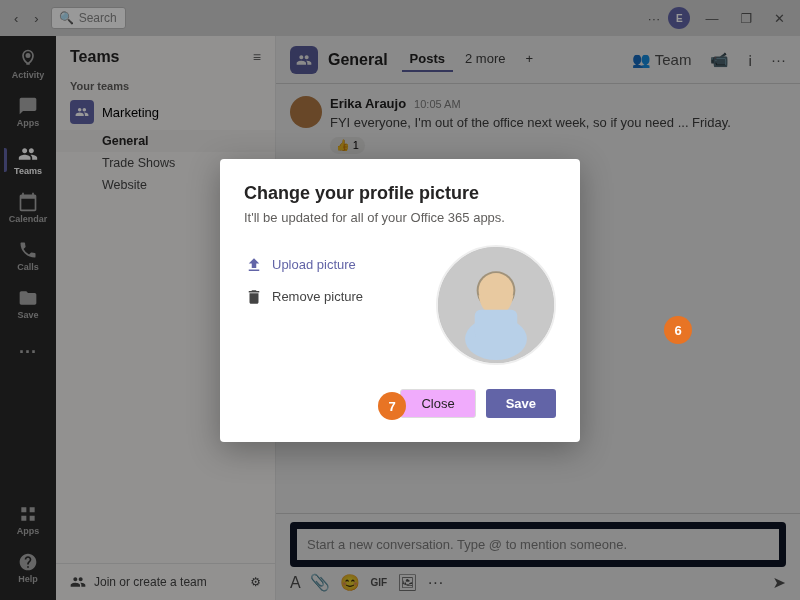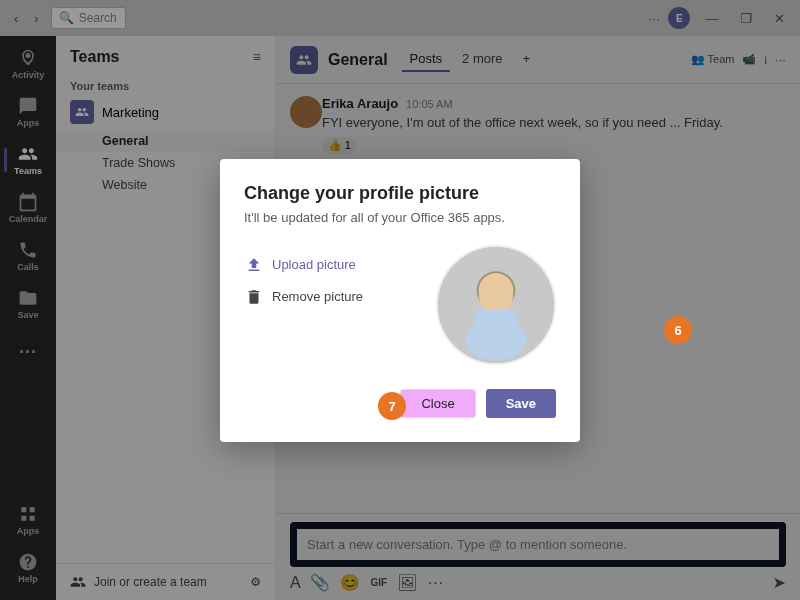--- a/index.html
+++ b/index.html
@@ -120,26 +120,26 @@
       width: 28px; height: 28px; background: #6264a7; border-radius: 6px;
       display: flex; align-items: center; justify-content: center;
       color: white; font-size: 13px; font-weight: bold;
     }
     .channel-name { font-size: 16px; font-weight: 600; color: #252424; }
     .channel-tabs { display: flex; gap: 4px; align-items: center; margin-left: 4px; }
     .channel-tab {
       font-size: 13px; padding: 4px 8px; cursor: pointer; color: #444;
       border-bottom: 2px solid transparent;
     }
-    .channel-tab.active { border-bottom-color: #6264a7; color: #252424; font-weight: 400; }
-    .channel-header-right { margin-left: auto; display: flex; gap: 8px; align-items: center; color: #555; font-size: 11px; }
+    .channel-tab.active { border-bottom-color: #6264a7; color: #252424; font-weight: 700; }
+    .channel-header-right { margin-left: auto; display: flex; gap: 19px; align-items: center; color: #555; font-size: 15px; }
 
     
     .messages-area { flex: 1; overflow-y: auto; padding: 12px 14px; background: #fff; }
-    .msg-row { display: flex; gap: 0; margin-bottom: 16px; }
+    .msg-row { display: flex; gap: 8px; margin-bottom: 16px; }
     .msg-avatar { width: 32px; height: 32px; border-radius: 50%; background: #a0522d; flex-shrink: 0; overflow: hidden; }
     .msg-content { flex: 1; }
     .msg-header { display: flex; align-items: baseline; gap: 8px; margin-bottom: 2px; }
     .msg-name { font-size: 13px; font-weight: 600; color: #252424; }
     .msg-time { font-size: 11px; color: #888; }
     .msg-text { font-size: 13px; color: #444; line-height: 1.5; }
     .msg-reaction { display: inline-flex; align-items: center; gap: 3px; background: #f3f2f1; border-radius: 10px; padding: 2px 6px; font-size: 11px; margin-top: 4px; }
 
     
     .compose-area {

